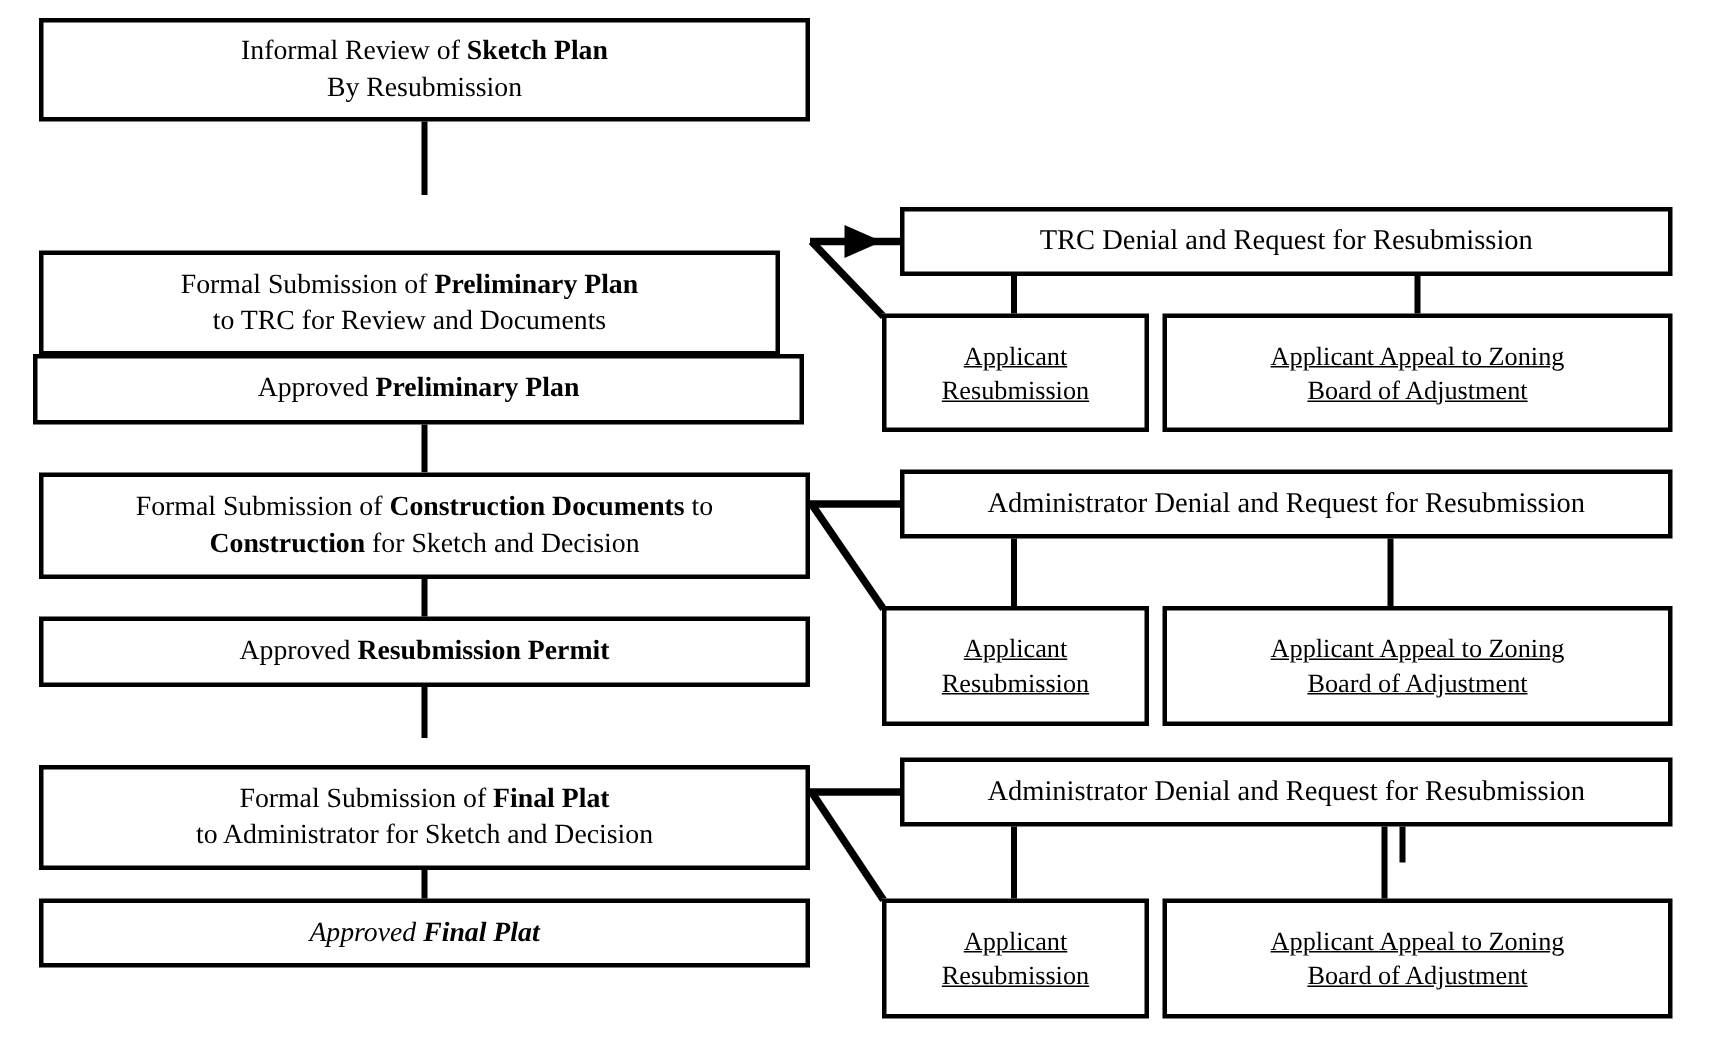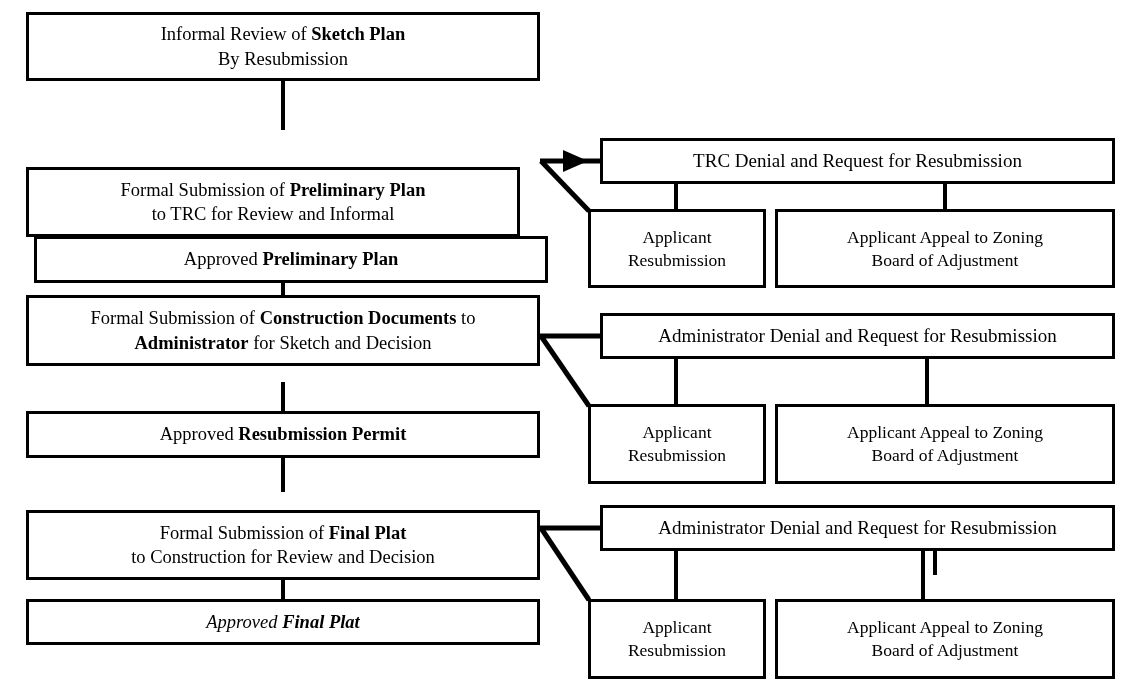--- a/index.html
+++ b/index.html
@@ -32,21 +32,21 @@
     z-index: 3;
   }
   .node .txt {
     display: block;
     width: 100%;
     padding: 0 22px;
     white-space: pre-line;
   }
   .fs-main { font-size: 18.5px; }
   .fs-side { font-size: 19px; }
-  .fs-sub  { font-size: 17.5px; }
+  .fs-sub  { font-size: 17.5px; text-decoration: underline; }
 
   
   .conn {
     position: absolute;
     background: #000000;
     z-index: 1;
   }
   .conn-v { width: 4px; }
 
   svg.overlay {
@@ -97,37 +97,37 @@
     <line x1="540" y1="528" x2="601" y2="528" stroke="#000" stroke-width="5"></line>
 
     <line x1="541" y1="528" x2="589" y2="600" stroke="#000" stroke-width="5"></line>
   </svg>
 
   <div class="node fs-main" style="left:26px; top:12px; width:514px; height:69px;">
     <span class="txt"><span>Informal Review of </span><b>Sketch Plan</b><br><span>By Resubmission</span></span>
   </div>
 
   <div class="node fs-main" style="left:26px; top:127px; width:494px; height:70px;margin-top:40px;">
-    <span class="txt"><span>Formal Submission of </span><b>Preliminary Plan</b><br><span>to TRC for Review and Informal</span></span>
+    <span class="txt"><span>Formal Submission of </span><b>Preliminary Plan</b><br><span>to TRC for Review and Documents</span></span>
   </div>
 
-  <div class="node fs-main" style="left:34px; top:236px; width:514px; height:47px;">
+  <div class="node fs-main" style="left:22px; top:236px; width:514px; height:47px;">
     <span class="txt"><span>Approved </span><b>Preliminary Plan</b></span>
   </div>
 
-  <div class="node fs-main" style="left:26px; top:295px; width:514px; height:71px;">
-    <span class="txt"><span>Formal Submission of </span><b>Construction Documents</b><span> to</span><br><b>Administrator</b><span> for Sketch and Decision</span></span>
+  <div class="node fs-main" style="left:26px; top:315px; width:514px; height:71px;">
+    <span class="txt"><span>Formal Submission of </span><b>Construction Documents</b><span> to</span><br><b>Construction</b><span> for Sketch and Decision</span></span>
   </div>
 
   <div class="node fs-main" style="left:26px; top:411px; width:514px; height:47px;">
     <span class="txt"><span>Approved </span><b>Resubmission Permit</b></span>
   </div>
 
   <div class="node fs-main" style="left:26px; top:490px; width:514px; height:70px;margin-top:20px;">
-    <span class="txt"><span>Formal Submission of </span><b>Final Plat</b><br><span>to Construction for Review and Decision</span></span>
+    <span class="txt"><span>Formal Submission of </span><b>Final Plat</b><br><span>to Administrator for Sketch and Decision</span></span>
   </div>
 
   <div class="node fs-main" style="left:26px; top:599px; width:514px; height:46px;font-style:italic;">
     <span class="txt"><span>Approved </span><b>Final Plat</b></span>
   </div>
 
   <div class="node fs-side" style="left:600px; top:138px; width:515px; height:46px;">
     <span class="txt">TRC Denial and Request for Resubmission</span>
   </div>
   <div class="node fs-sub" style="left:588px; top:209px; width:178px; height:79px;">

